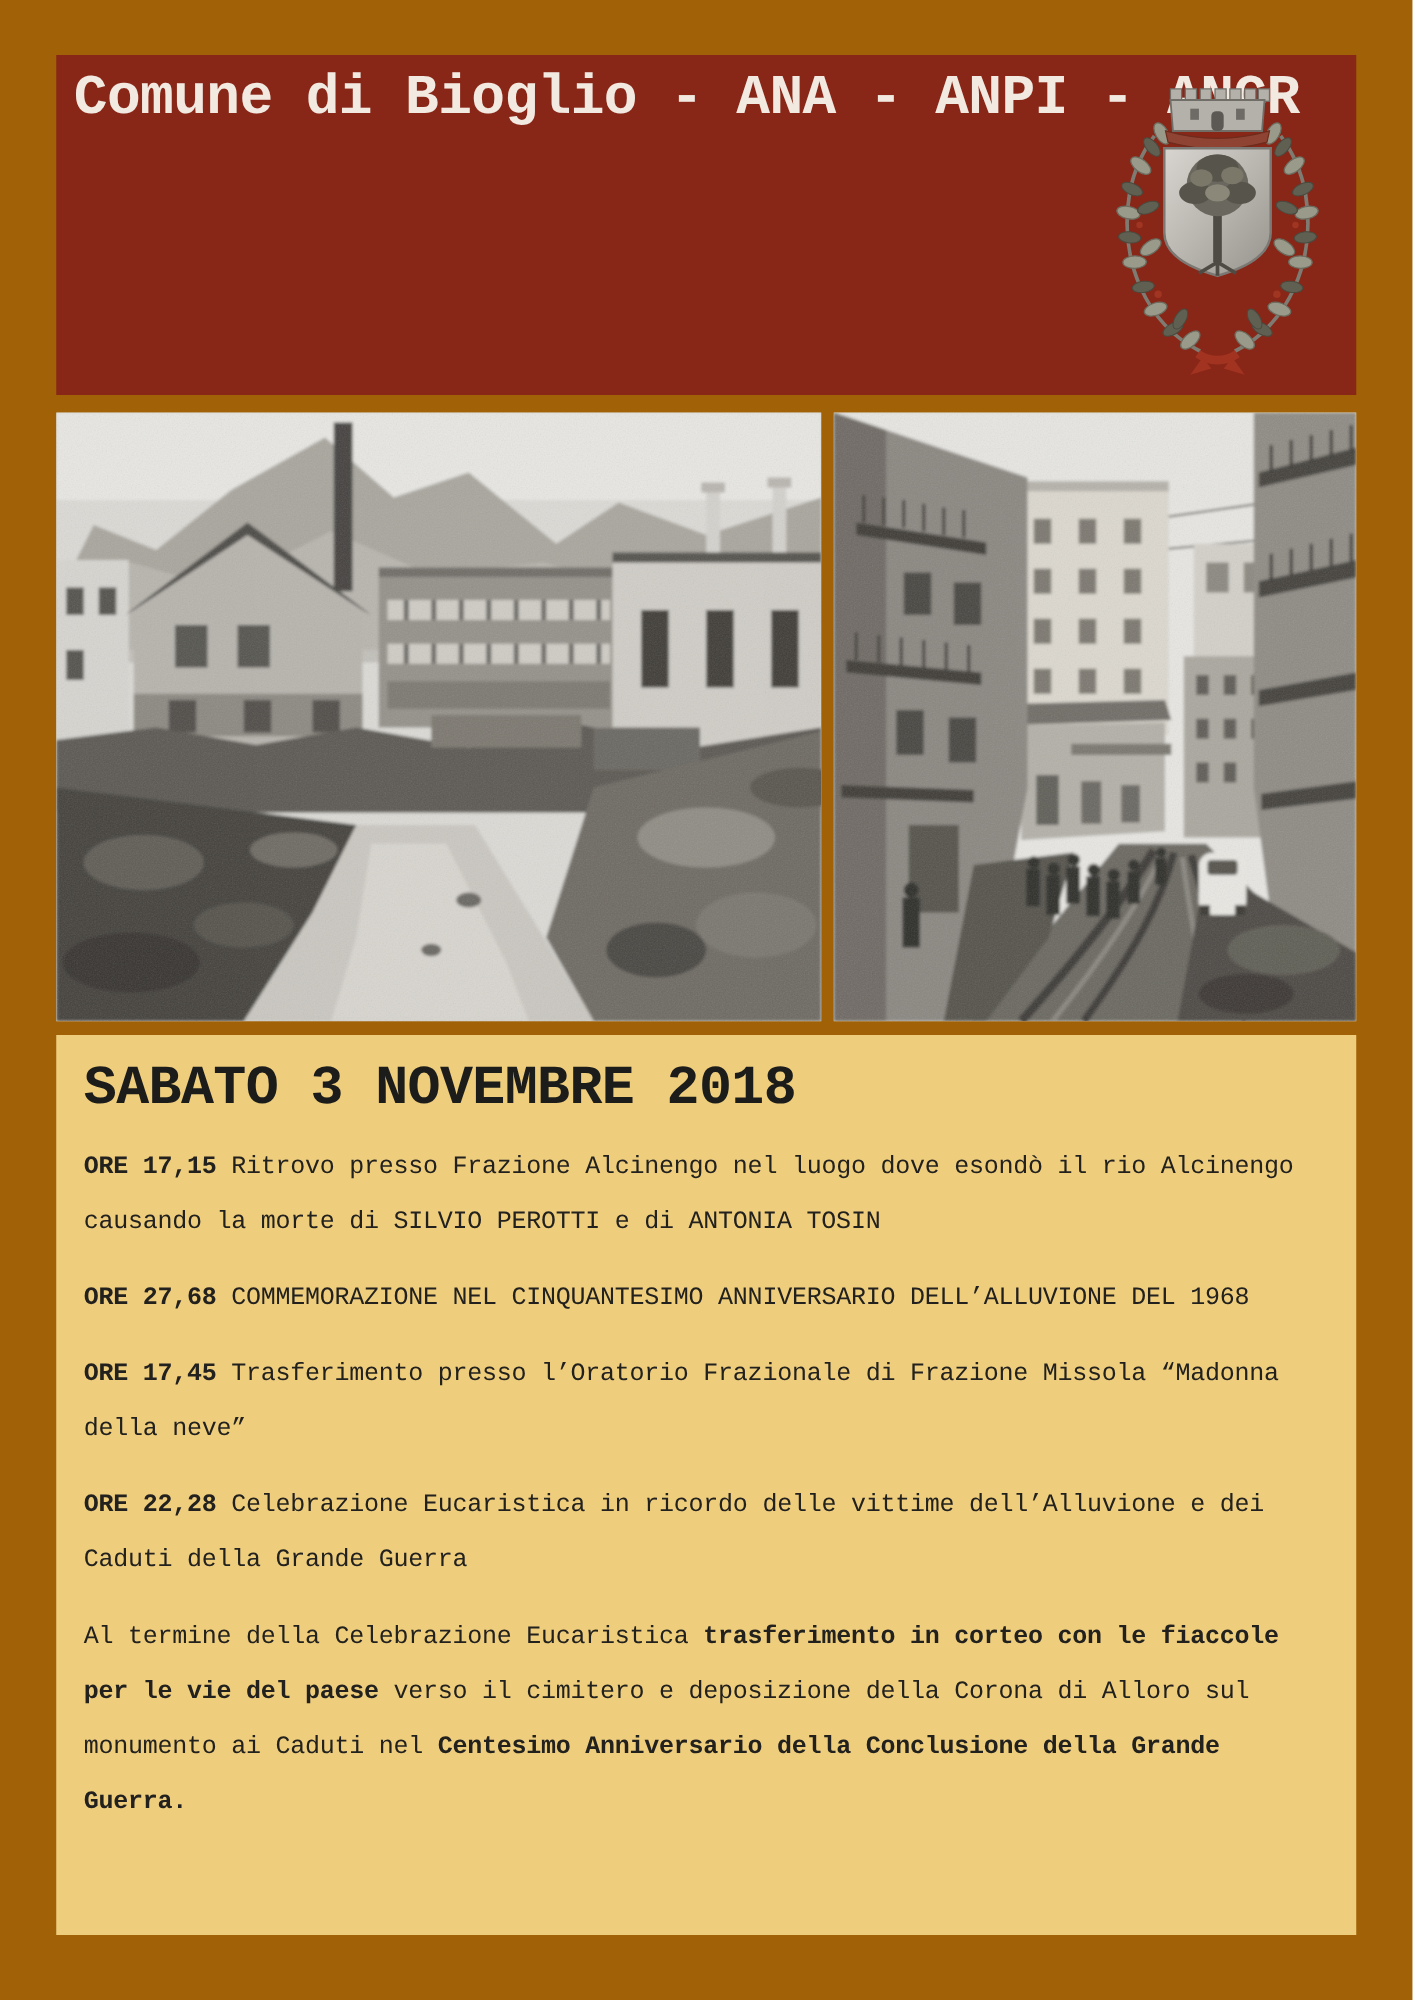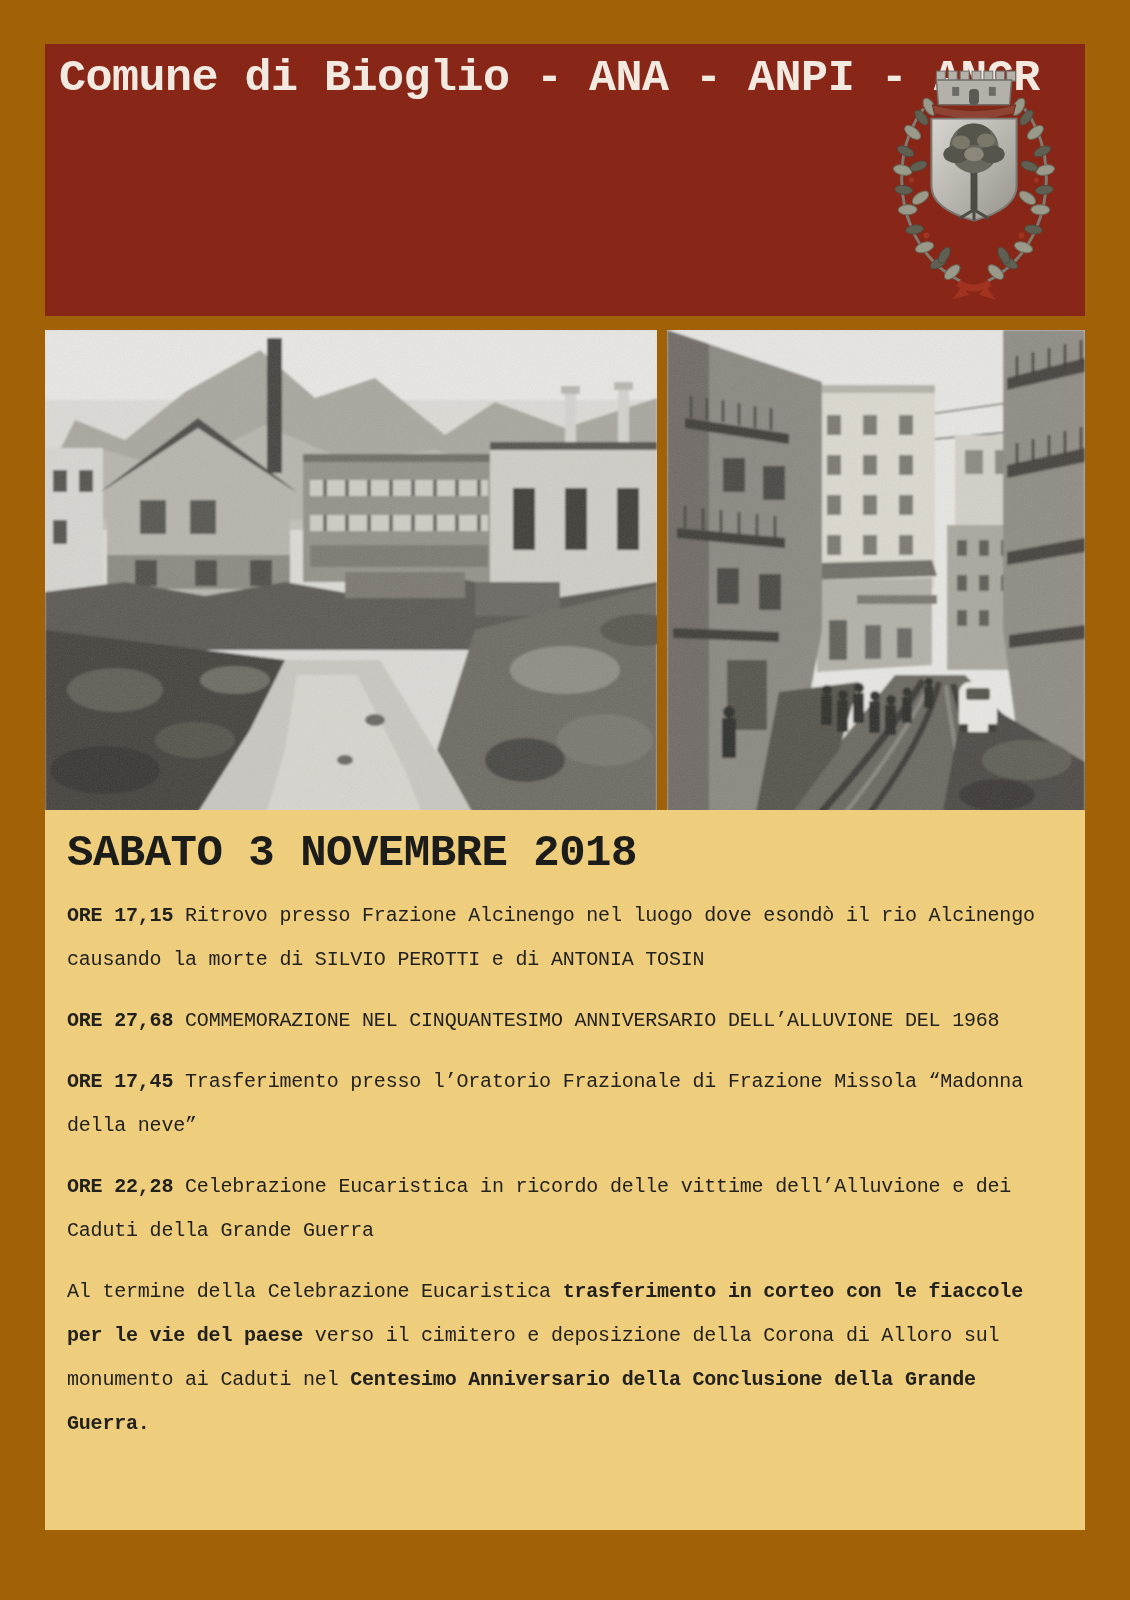--- a/index.html
+++ b/index.html
@@ -53,21 +53,21 @@
     overflow: hidden;
     background: #d9d7d2;
   }
   .photo-left  { left: 45px;  width: 612px; }
   .photo-right { left: 667px; width: 418px; }
   .photo svg { display: block; width: 100%; height: 100%; }
 
   
   .schedule {
     position: absolute;
-    left: 45px; top: 810px;
+    left: 45px; top: 828px;
     width: 1040px; min-height: 720px;
     background: #eecd7d;
     box-sizing: border-box;
     padding: 12px 24px 10px 22px;
     color: #22211e;
   }
   .schedule-title {
     font-size: 44px;
     font-weight: bold;
     letter-spacing: -0.5px;

